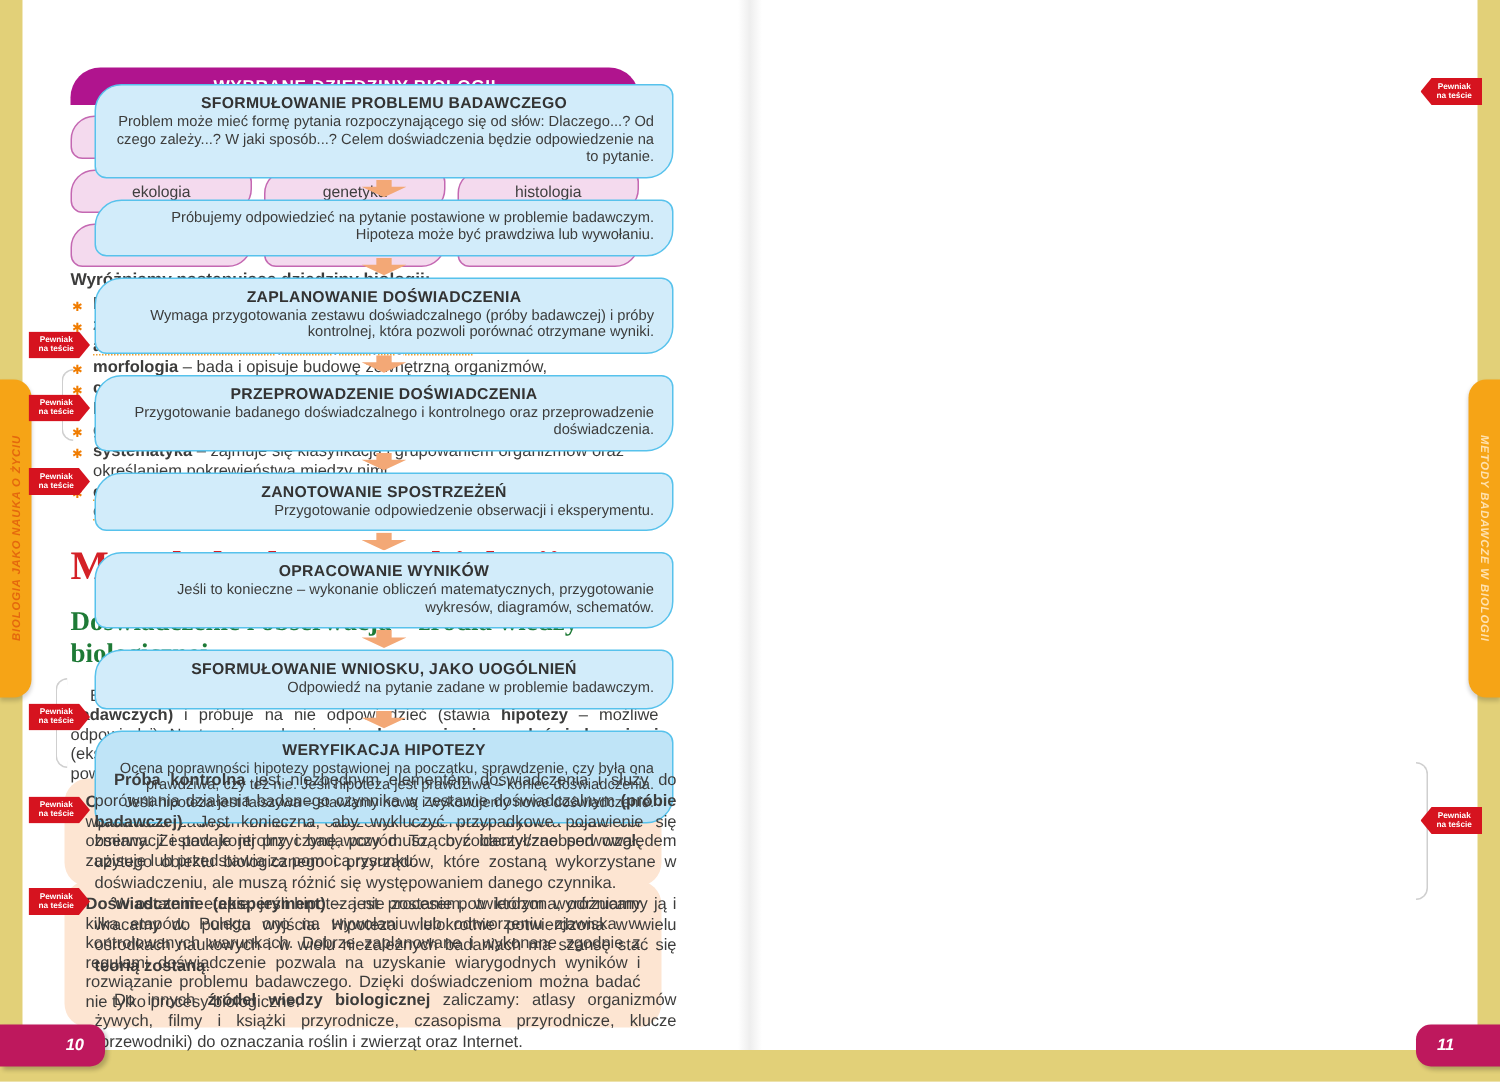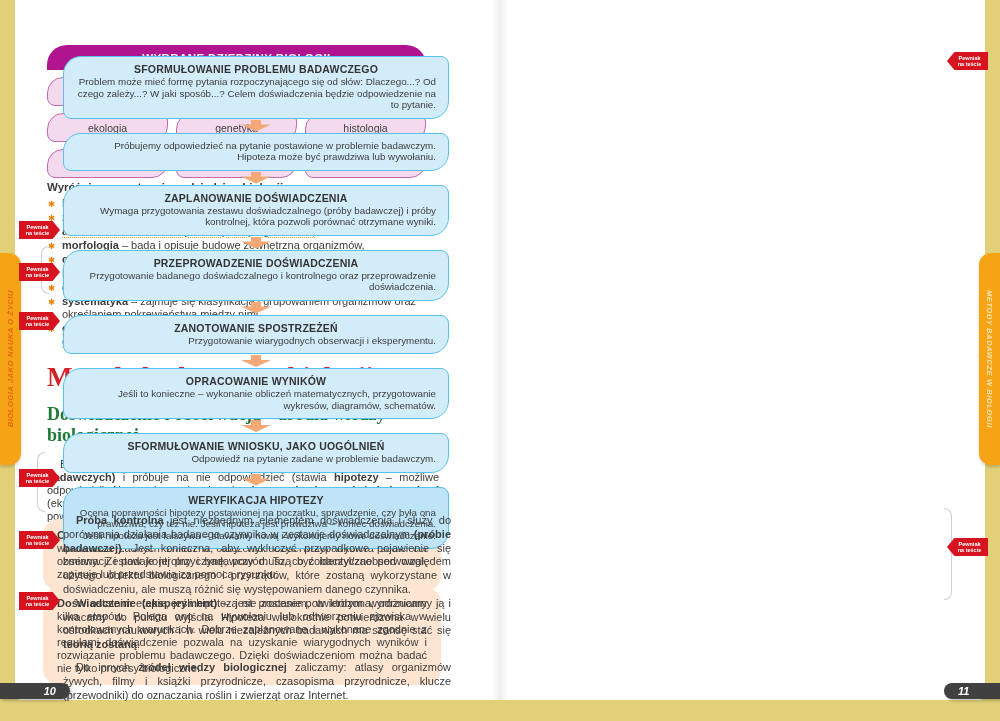--- a/index.html
+++ b/index.html
@@ -73,21 +73,21 @@
 
   
   .vtab { position:absolute; top:253px; width:21px; height:212px; background:#f6a416;
           box-shadow:0 2px 3px rgba(0,0,0,.18); display:flex; align-items:center; justify-content:center; }
   .vtab-left  { left:0; border-radius:0 12px 12px 0; }
   .vtab-right { left:979px; border-radius:12px 0 0 12px; }
   .vtab span { font-size:7.5px; font-weight:bold; font-style:italic; letter-spacing:.6px; white-space:nowrap; }
   .vtab-left span  { writing-mode:vertical-rl; transform:rotate(180deg); color:#e4680d; }
   .vtab-right span { writing-mode:vertical-rl; color:#ffe2b0; }
 
-  .pagepill { position:absolute; top:683px; width:56px; height:16px; background:#404040;
+  .pagepill { position:absolute; top:683px; width:56px; height:28px; background:#be185d;
     box-shadow:2px 2px 3px rgba(0,0,0,.22); color:#fff; font-weight:bold; font-style:italic;
     font-size:11px; display:flex; align-items:center; }
   .pill-left  { left:0; border-radius:0 10px 10px 0; justify-content:flex-end; padding-right:14px; }
   .pill-right { left:944px; border-radius:10px 0 0 10px; justify-content:flex-start; padding-left:14px; }
 
   .badge { position:absolute; width:37px; height:18px; background:#d6131f; color:#fff;
     display:flex; flex-direction:column; align-items:center; justify-content:center;
     font-size:5.5px; line-height:6px; font-weight:bold; }
   .badge.pr { clip-path:polygon(0 0, 82% 0, 100% 50%, 82% 100%, 0 100%); padding-right:4px; }
   .badge.pl { clip-path:polygon(18% 0, 100% 0, 100% 100%, 18% 100%, 0 50%); padding-left:4px; }
@@ -158,21 +158,21 @@
         <div class="fb">Wymaga przygotowania zestawu doświadczalnego (próby badawczej) i próby kontrolnej, która pozwoli porównać otrzymane wyniki.</div>
       </div>
     <div class="arrow"></div>
     <div class="flowbox">
         <div class="ft">PRZEPROWADZENIE DOŚWIADCZENIA</div>
         <div class="fb">Przygotowanie badanego doświadczalnego i kontrolnego oraz przeprowadzenie doświadczenia.</div>
       </div>
     <div class="arrow"></div>
     <div class="flowbox">
         <div class="ft">ZANOTOWANIE SPOSTRZEŻEŃ</div>
-        <div class="fb">Przygotowanie wiarygodnych obserwacji i eksperymentu.</div>
+        <div class="fb">Przygotowanie odpowiedzenie obserwacji i eksperymentu.</div>
       </div>
     <div class="arrow"></div>
     <div class="flowbox">
         <div class="ft">OPRACOWANIE WYNIKÓW</div>
         <div class="fb">Jeśli to konieczne – wykonanie obliczeń matematycznych, przygotowanie wykresów, diagramów, schematów.</div>
       </div>
     <div class="arrow"></div>
     <div class="flowbox">
         <div class="ft">SFORMUŁOWANIE WNIOSKU, JAKO UOGÓLNIEŃ</div>
         <div class="fb">Odpowiedź na pytanie zadane w problemie badawczym.</div>

